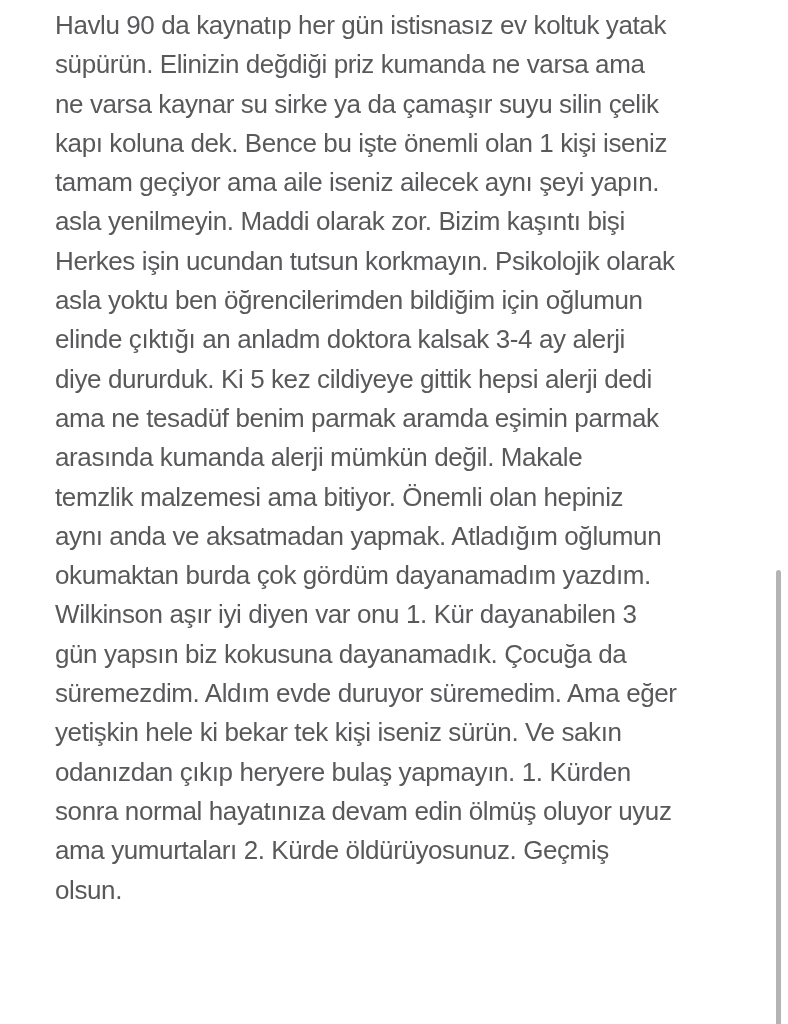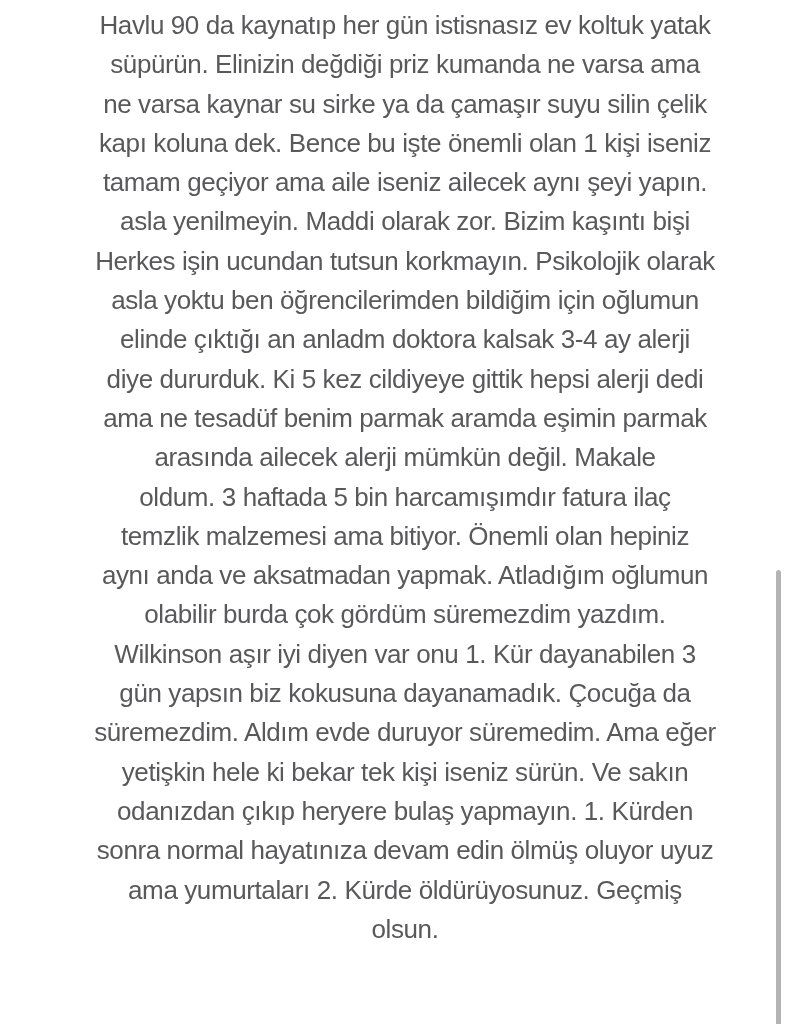--- a/index.html
+++ b/index.html
@@ -24,21 +24,20 @@
   }
   .text-block {
     position: absolute;
     left: 55px;
     top: 6px;
     width: 700px;
     color: var(--text-color);
     font-size: 26px;
     letter-spacing: -0.4px;
     font-weight: 400;
-    text-align: center;
   }
   .text-line {
     display: block;
     height: 39.3px;
     line-height: 39.3px;
     white-space: nowrap;
   }
   .scrollbar-thumb {
     position: absolute;
     right: 7px;
@@ -58,25 +57,24 @@
       <div class="text-line">süpürün. Elinizin değdiği priz kumanda ne varsa ama</div>
       <div class="text-line">ne varsa kaynar su sirke ya da çamaşır suyu silin çelik</div>
       <div class="text-line">kapı koluna dek. Bence bu işte önemli olan 1 kişi iseniz</div>
       <div class="text-line">tamam geçiyor ama aile iseniz ailecek aynı şeyi yapın.</div>
       <div class="text-line">asla yenilmeyin. Maddi olarak zor. Bizim kaşıntı bişi</div>
       <div class="text-line">Herkes işin ucundan tutsun korkmayın. Psikolojik olarak</div>
       <div class="text-line">asla yoktu ben öğrencilerimden bildiğim için oğlumun</div>
       <div class="text-line">elinde çıktığı an anladm doktora kalsak 3-4 ay alerji</div>
       <div class="text-line">diye dururduk. Ki 5 kez cildiyeye gittik hepsi alerji dedi</div>
       <div class="text-line">ama ne tesadüf benim parmak aramda eşimin parmak</div>
-      <div class="text-line">arasında ailecek alerji mümkün değil. Makale</div>
-      <div class="text-line">oldum. 3 haftada 5 bin harcamışımdır fatura ilaç</div>
+      <div class="text-line">arasında kumanda alerji mümkün değil. Makale</div>
       <div class="text-line">temzlik malzemesi ama bitiyor. Önemli olan hepiniz</div>
       <div class="text-line">aynı anda ve aksatmadan yapmak. Atladığım oğlumun</div>
-      <div class="text-line">olabilir burda çok gördüm süremezdim yazdım.</div>
+      <div class="text-line">okumaktan burda çok gördüm dayanamadım yazdım.</div>
       <div class="text-line">Wilkinson aşır iyi diyen var onu 1. Kür dayanabilen 3</div>
       <div class="text-line">gün yapsın biz kokusuna dayanamadık. Çocuğa da</div>
       <div class="text-line">süremezdim. Aldım evde duruyor süremedim. Ama eğer</div>
       <div class="text-line">yetişkin hele ki bekar tek kişi iseniz sürün. Ve sakın</div>
       <div class="text-line">odanızdan çıkıp heryere bulaş yapmayın. 1. Kürden</div>
       <div class="text-line">sonra normal hayatınıza devam edin ölmüş oluyor uyuz</div>
       <div class="text-line">ama yumurtaları 2. Kürde öldürüyosunuz. Geçmiş</div>
       <div class="text-line">olsun.</div>
     </div>
   <div class="scrollbar-thumb"></div>

